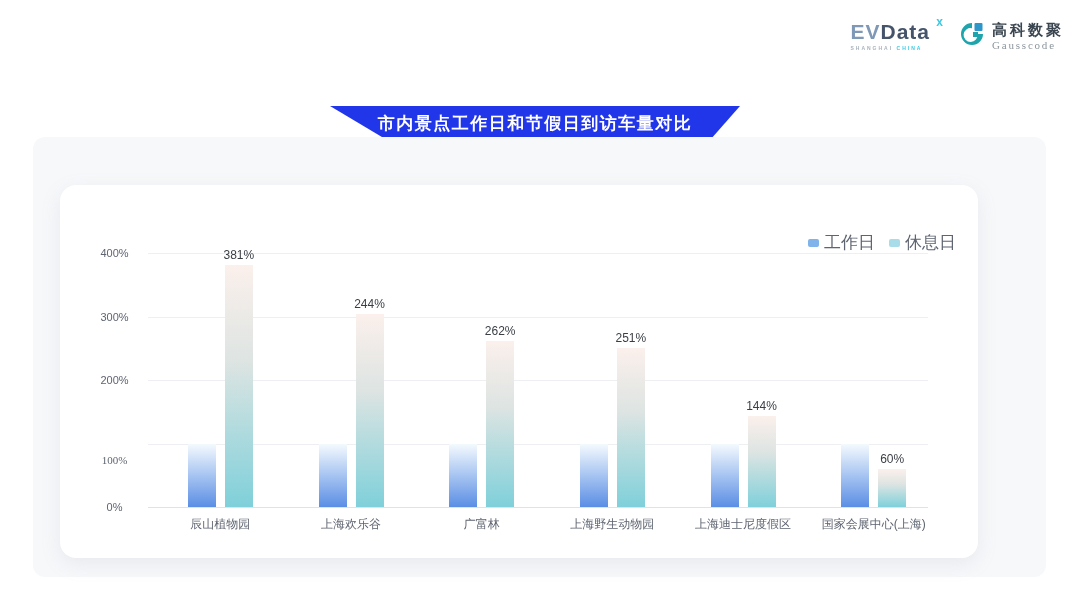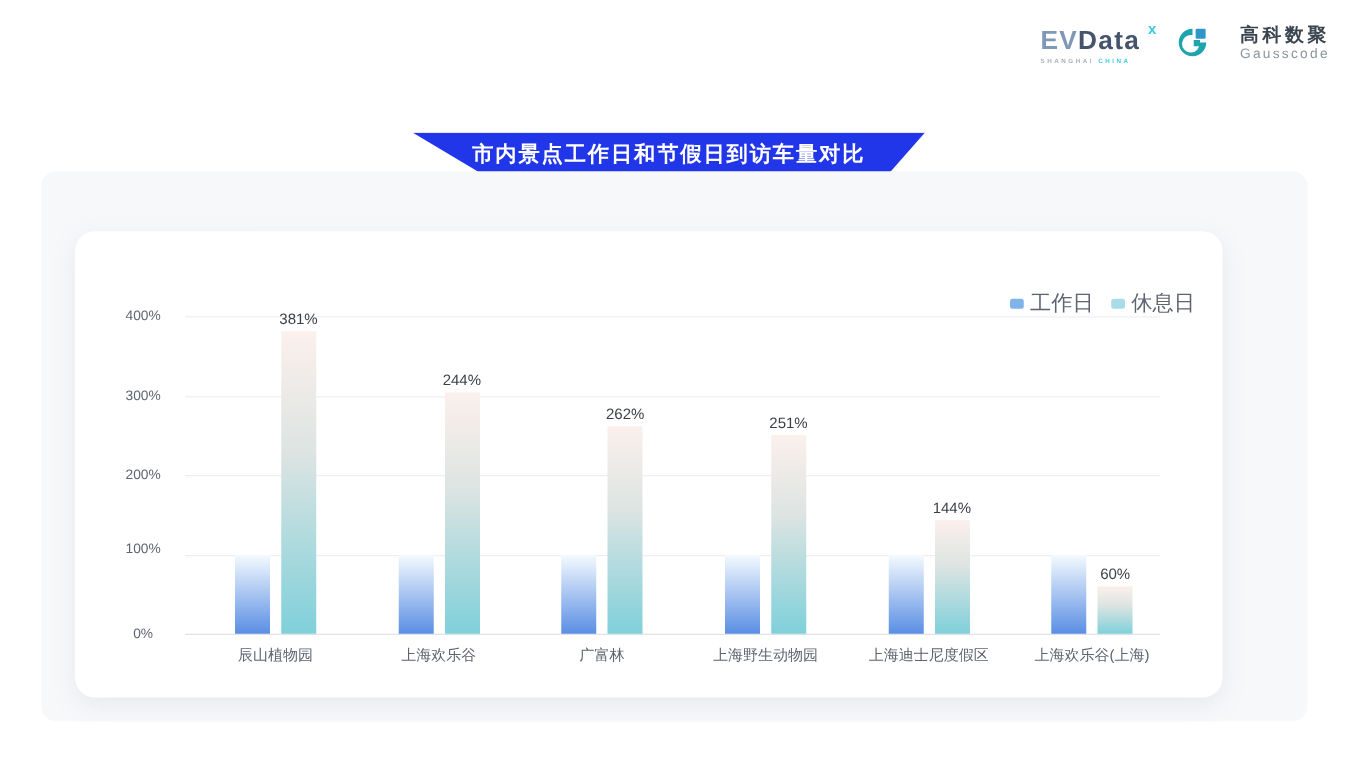--- a/index.html
+++ b/index.html
@@ -7,21 +7,21 @@
 
   
   .logo-row { position:absolute; top:20px; right:16px; display:flex; align-items:center; gap:16px; }
   .evdata { display:flex; flex-direction:column; align-items:flex-start; line-height:1; }
   .evdata-main { font-size:21px; font-weight:700; letter-spacing:1px; position:relative; padding-right:12px; }
   .evdata-main .ev   { color:#7E98B6; }
   .evdata-main .data { color:#45546B; }
   .evdata-main .sup  { position:absolute; top:-5px; right:-2px; font-size:12px; color:#3EC9E2; font-weight:700; }
   .evdata-sub { margin-top:4px; font-size:5px; letter-spacing:2px; color:#A8B2BC; font-weight:700; }
   .evdata-sub .cn { color:#3EC9E2; }
-  .gauss { display:flex; align-items:flex-start; gap:24px; }
+  .gauss { display:flex; align-items:flex-end; gap:6px;font-family:Liberation Serif, serif; }
   .gauss-txt { display:flex; flex-direction:column; line-height:1.15; }
   .gauss-cn { font-size:15px; font-weight:700; color:#3A4550; letter-spacing:3px; }
   .gauss-en { font-size:11px; color:#8B959C; letter-spacing:1.8px; }
 
   
   .banner { position:absolute; left:330px; top:106px; width:410px; height:34px;
             clip-path:polygon(0 0,100% 0,92.7% 100%,13.9% 100%);
             display:flex; align-items:center; justify-content:center; }
   .banner span { color:#ffffff; font-size:17px; font-weight:700; letter-spacing:1.5px; }
 
@@ -81,21 +81,21 @@
         </div>
         <div class="legend-item">
           <span class="legend-swatch" style="background: rgb(169, 220, 233);"></span>
           <span class="legend-label">休息日</span>
         </div>
       </div>
     <div id="plot">
         <div class="gridline base" style="left: 88px; top: 322px; width: 780px;"></div>
         <div class="ytick" style="left: 27px; top: 316px;">0%</div>
         <div class="gridline" style="left: 88px; top: 258.5px; width: 780px;"></div>
-        <div class="ytick" style="left: 27px; top: 248px;">100%</div>
+        <div class="ytick" style="left: 27px; top: 269px; font-family: Liberation Serif, serif;">100%</div>
         <div class="gridline" style="left: 88px; top: 195px; width: 780px;"></div>
         <div class="ytick" style="left: 27px; top: 189px;">200%</div>
         <div class="gridline" style="left: 88px; top: 131.5px; width: 780px;"></div>
         <div class="ytick" style="left: 27px; top: 125.5px;">300%</div>
         <div class="gridline" style="left: 88px; top: 68px; width: 780px;"></div>
         <div class="ytick" style="left: 27px; top: 62px;">400%</div>
         <div class="bar" style="left: 127.833px; top: 258.5px; height: 63.5px; background: linear-gradient(rgb(244, 250, 254) 0%, rgb(90, 142, 228) 100%);"></div>
         <div class="bar" style="left: 164.833px; top: 80.065px; height: 241.935px; background: linear-gradient(rgb(251, 240, 236) 0%, rgb(221, 228, 226) 40%, rgb(127, 208, 218) 100%);"></div>
         <div class="val-label" style="left: 178.833px; top: 63.065px;">381%</div>
         <div class="cat-label" style="left: 160.333px; top: 331px;">辰山植物园</div>
@@ -111,16 +111,16 @@
         <div class="bar" style="left: 556.833px; top: 162.615px; height: 159.385px; background: linear-gradient(rgb(251, 240, 236) 0%, rgb(221, 228, 226) 40%, rgb(127, 208, 218) 100%);"></div>
         <div class="val-label" style="left: 570.833px; top: 145.615px;">251%</div>
         <div class="cat-label" style="left: 552.333px; top: 331px;">上海野生动物园</div>
         <div class="bar" style="left: 650.5px; top: 258.5px; height: 63.5px; background: linear-gradient(rgb(244, 250, 254) 0%, rgb(90, 142, 228) 100%);"></div>
         <div class="bar" style="left: 687.5px; top: 230.56px; height: 91.44px; background: linear-gradient(rgb(251, 240, 236) 0%, rgb(221, 228, 226) 40%, rgb(127, 208, 218) 100%);"></div>
         <div class="val-label" style="left: 701.5px; top: 213.56px;">144%</div>
         <div class="cat-label" style="left: 683px; top: 331px;">上海迪士尼度假区</div>
         <div class="bar" style="left: 781.167px; top: 258.5px; height: 63.5px; background: linear-gradient(rgb(244, 250, 254) 0%, rgb(90, 142, 228) 100%);"></div>
         <div class="bar" style="left: 818.167px; top: 283.9px; height: 38.1px; background: linear-gradient(rgb(251, 240, 236) 0%, rgb(221, 228, 226) 40%, rgb(127, 208, 218) 100%);"></div>
         <div class="val-label" style="left: 832.167px; top: 266.9px;">60%</div>
-        <div class="cat-label" style="left: 813.667px; top: 331px;">上海欢乐谷(上海)</div>
+        <div class="cat-label" style="left: 813.667px; top: 331px;">国家会展中心(上海)</div>
       </div>
   </div>
 </div>
 
 </body></html>

